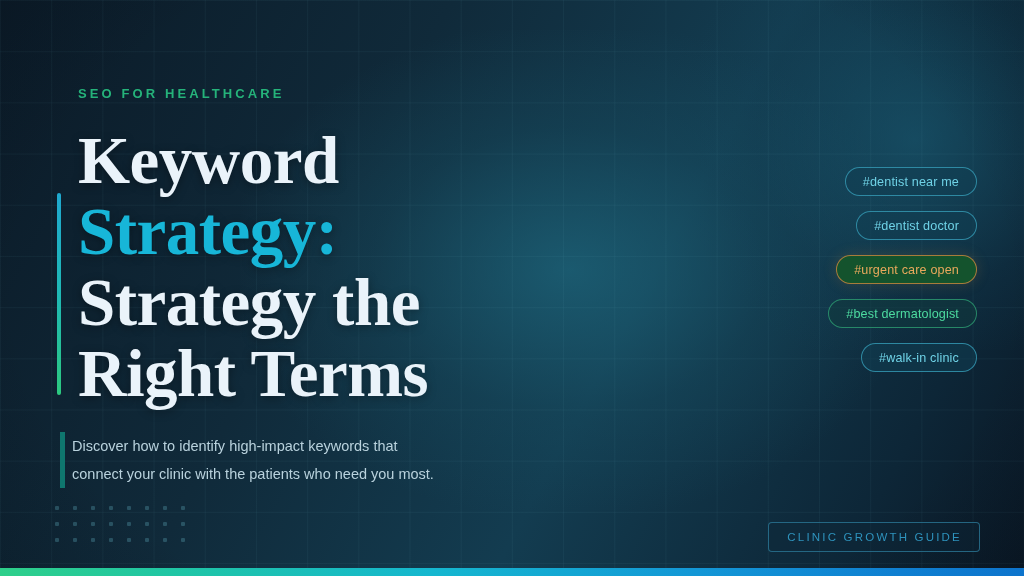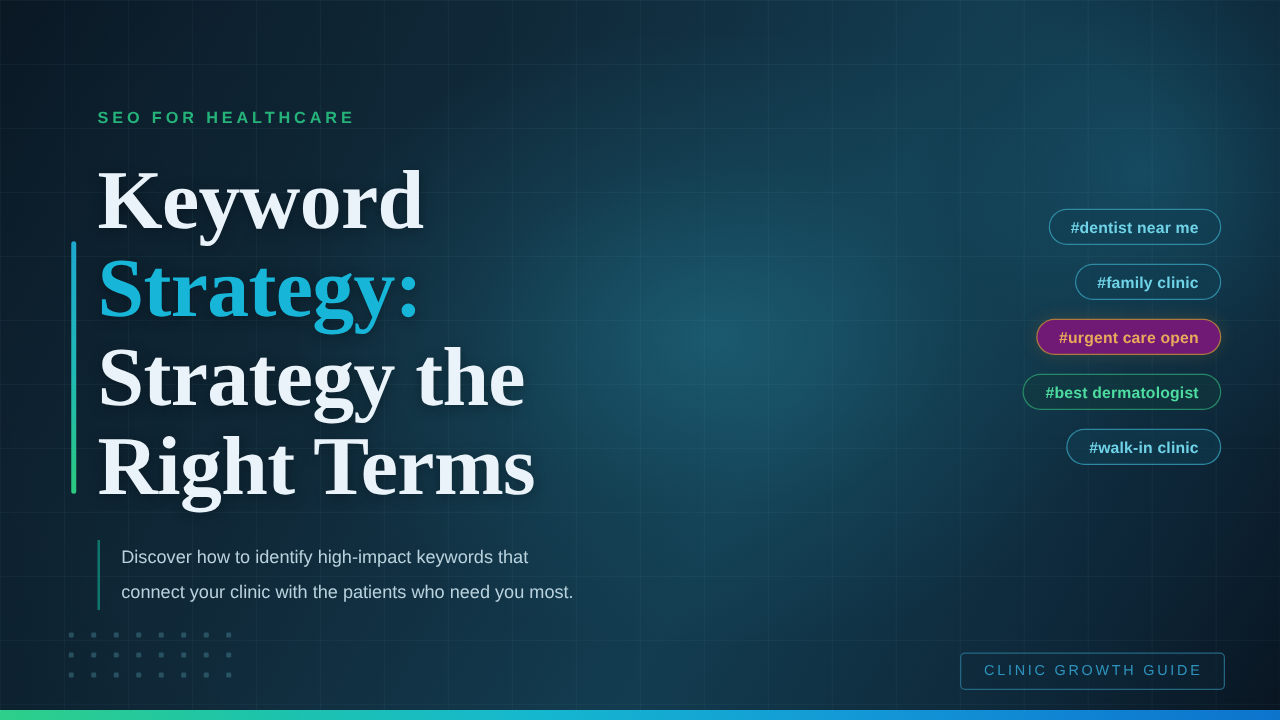--- a/index.html
+++ b/index.html
@@ -66,23 +66,23 @@
     font-size:67px;
     line-height:71px;
     color:#eaf3fa;
     letter-spacing:-0.5px;
     text-shadow:0 2px 10px rgba(0,0,0,0.35);
   }
   .headline .accent{ color:#17b6d8; display:block; }
   .headline .ln{ display:block; white-space:nowrap; }
 
   .sub-wrap{
-    position:absolute; left:78px; top:432px;
-    padding-left:17px;
-    border-left:2px solid #0f766e;
+    position:absolute; left:60px; top:432px;
+    padding-left:7px;
+    border-left:5px solid #0f766e;
     width:470px;
   }
   .sub-line{
     font-size:14.5px; line-height:28px; color:#b9d2dd;
   }
 
   .dots{
     position:absolute; left:55px; top:506px;
     display:grid;
     grid-template-columns:repeat(8, 18px);
@@ -96,37 +96,37 @@
   
   .pills{
     position:absolute; right:47px; top:167px;
     display:flex; flex-direction:column; align-items:flex-end;
     gap:15px;
   }
   .pill{
     display:inline-flex; align-items:center; justify-content:center;
     height:29px; padding:12px 17px;
     border-radius:16px;
-    font-size:12.6px; font-weight:bold; letter-spacing:0.15px;
+    font-size:12.6px; font-weight:normal; letter-spacing:0.15px;
     white-space:nowrap;
   }
   .pill.cyan{
     color:#6fd2e6;
     border:1px solid rgba(52,150,178,0.85);
     background:rgba(17,62,82,0.55);
   }
   .pill.green{
     color:#4ddba0;
     border:1px solid rgba(44,152,112,0.85);
     background:rgba(15,57,60,0.5);
   }
   .pill.amber{
     color:#e9a95c;
     border:1px solid rgba(176,126,60,0.95);
-    background:#701a75;
+    background:#14532d;
     box-shadow:0 0 14px rgba(180,126,52,0.22);
   }
 
   .badge{
     position:absolute; right:44px; bottom:24px;
     padding:8px 17px 8px 18px;
     border:1px solid rgba(42,120,150,0.8);
     border-radius:4px;
     font-size:11.5px; font-weight:normal; letter-spacing:2.2px;
     color:#2e93bd;
@@ -187,21 +187,21 @@
         <i></i>
         <i></i>
         <i></i>
         <i></i>
         <i></i>
         <i></i>
       </div>
 
     <div class="pills">
         <div class="pill cyan">#dentist near me</div>
-        <div class="pill cyan">#family clinic</div>
+        <div class="pill cyan">#dentist doctor</div>
         <div class="pill amber">#urgent care open</div>
         <div class="pill green">#best dermatologist</div>
         <div class="pill cyan">#walk-in clinic</div>
       </div>
 
     <div class="badge">CLINIC GROWTH GUIDE</div>
   </div>
 
   <div class="bottom-bar"></div>
 </div>

